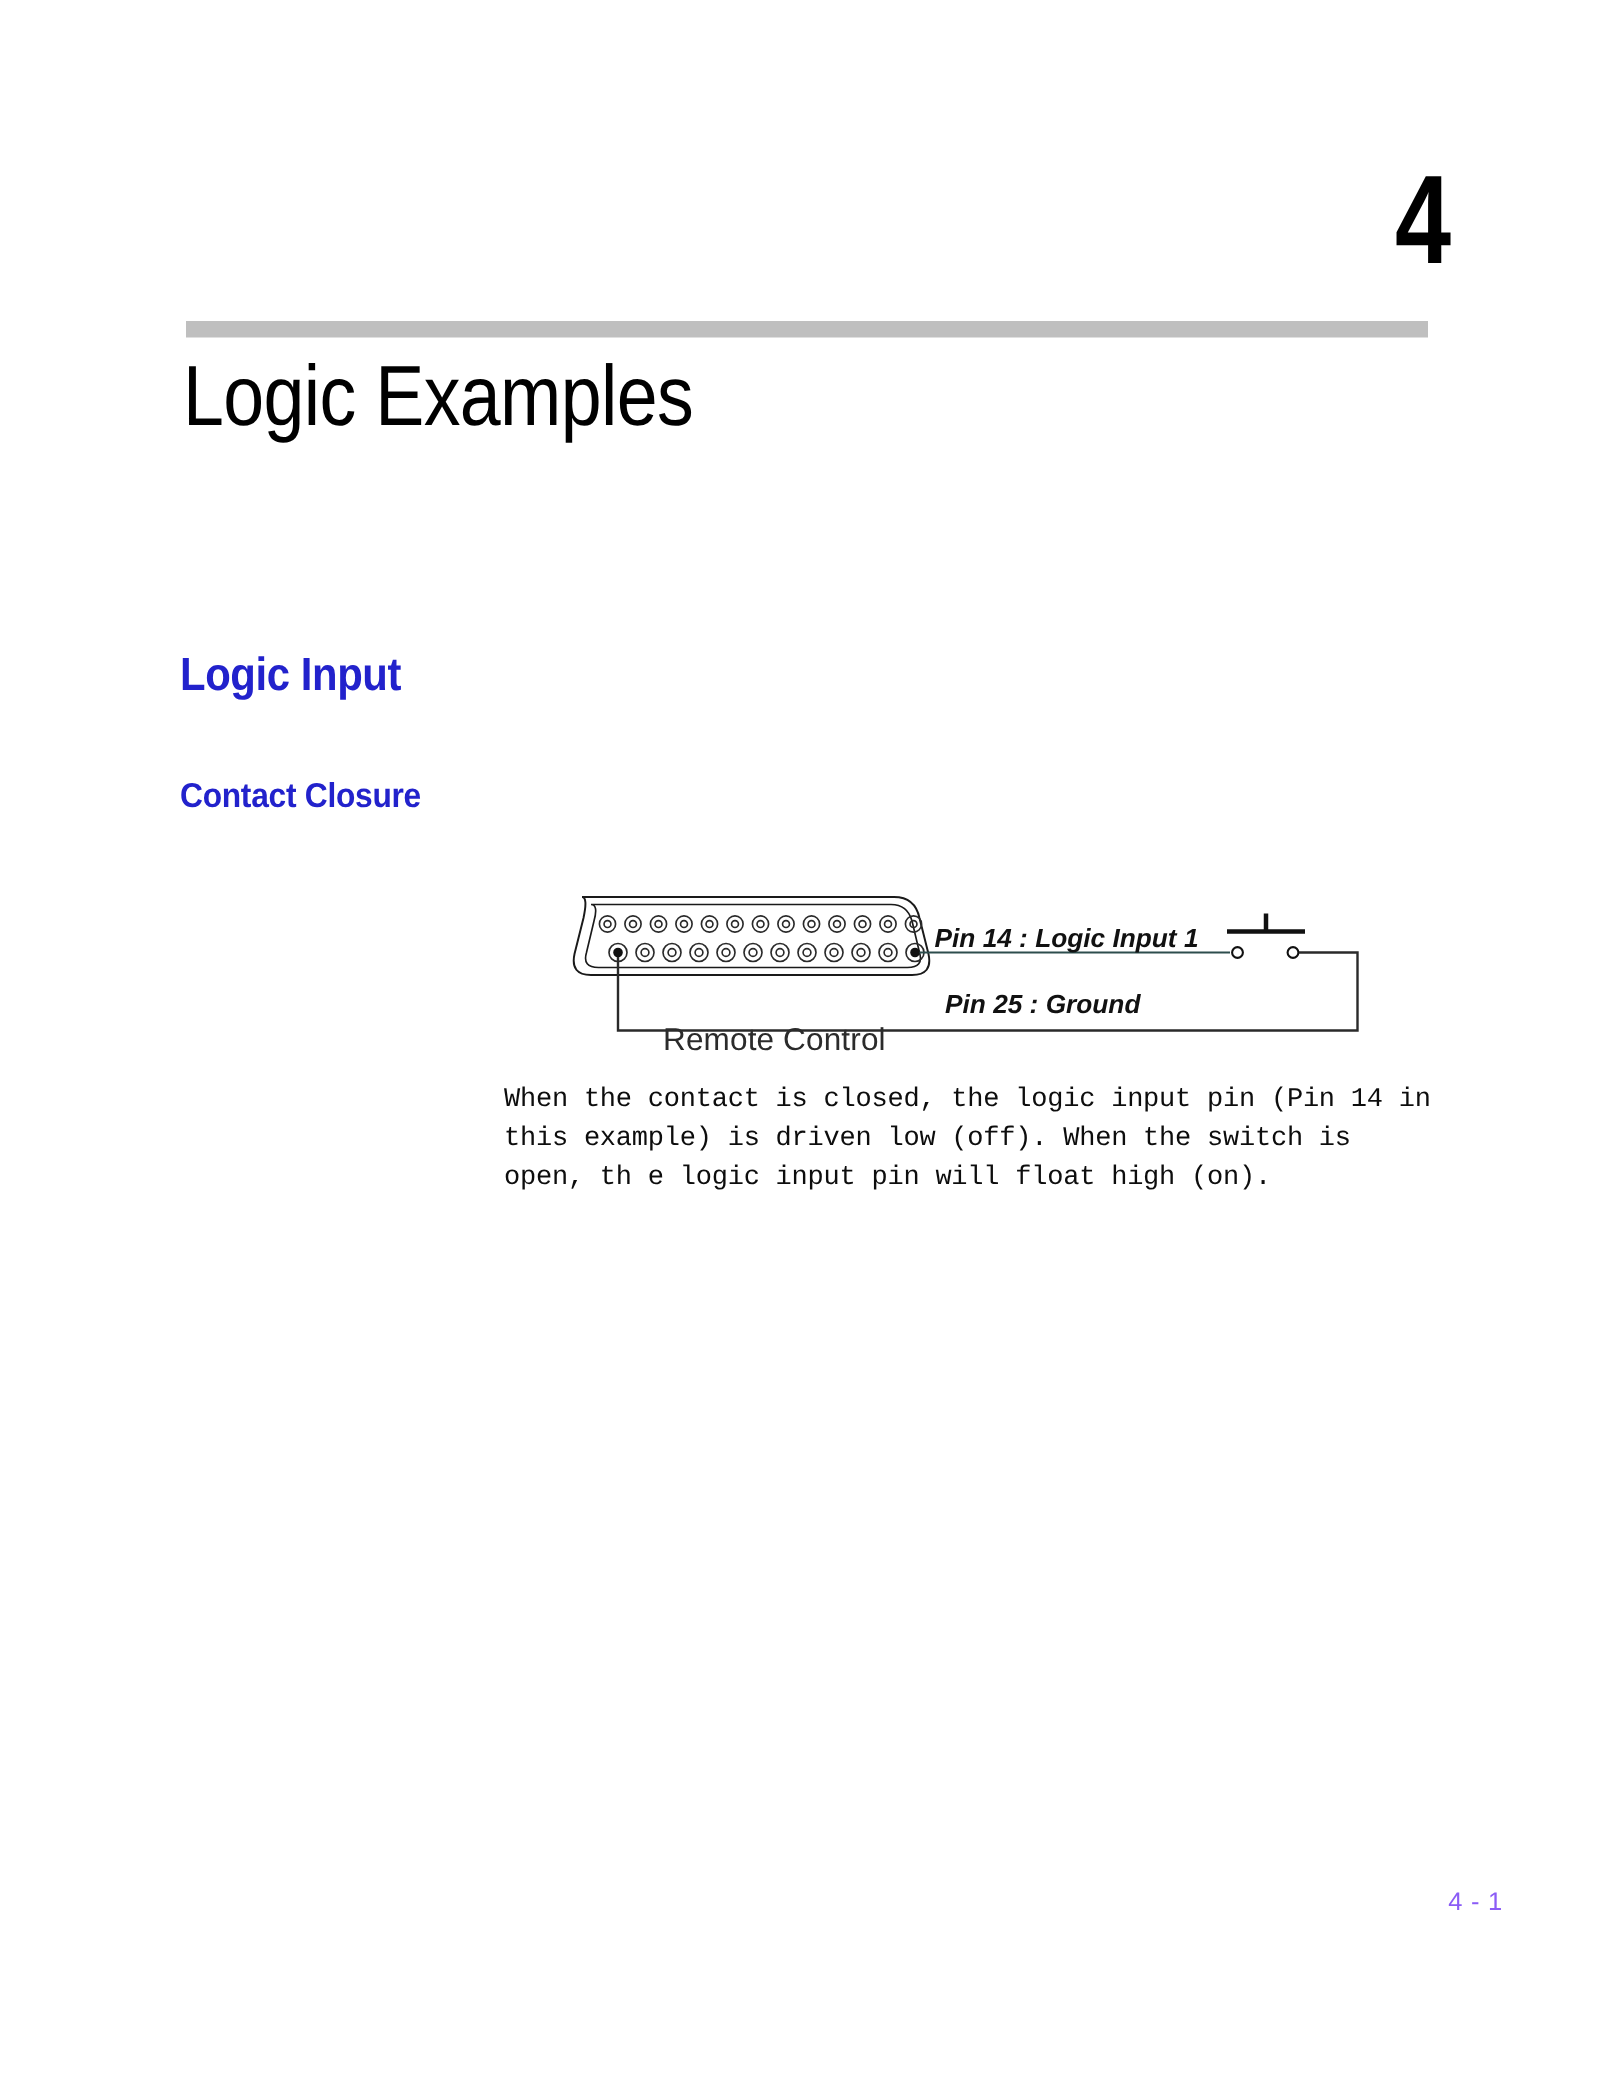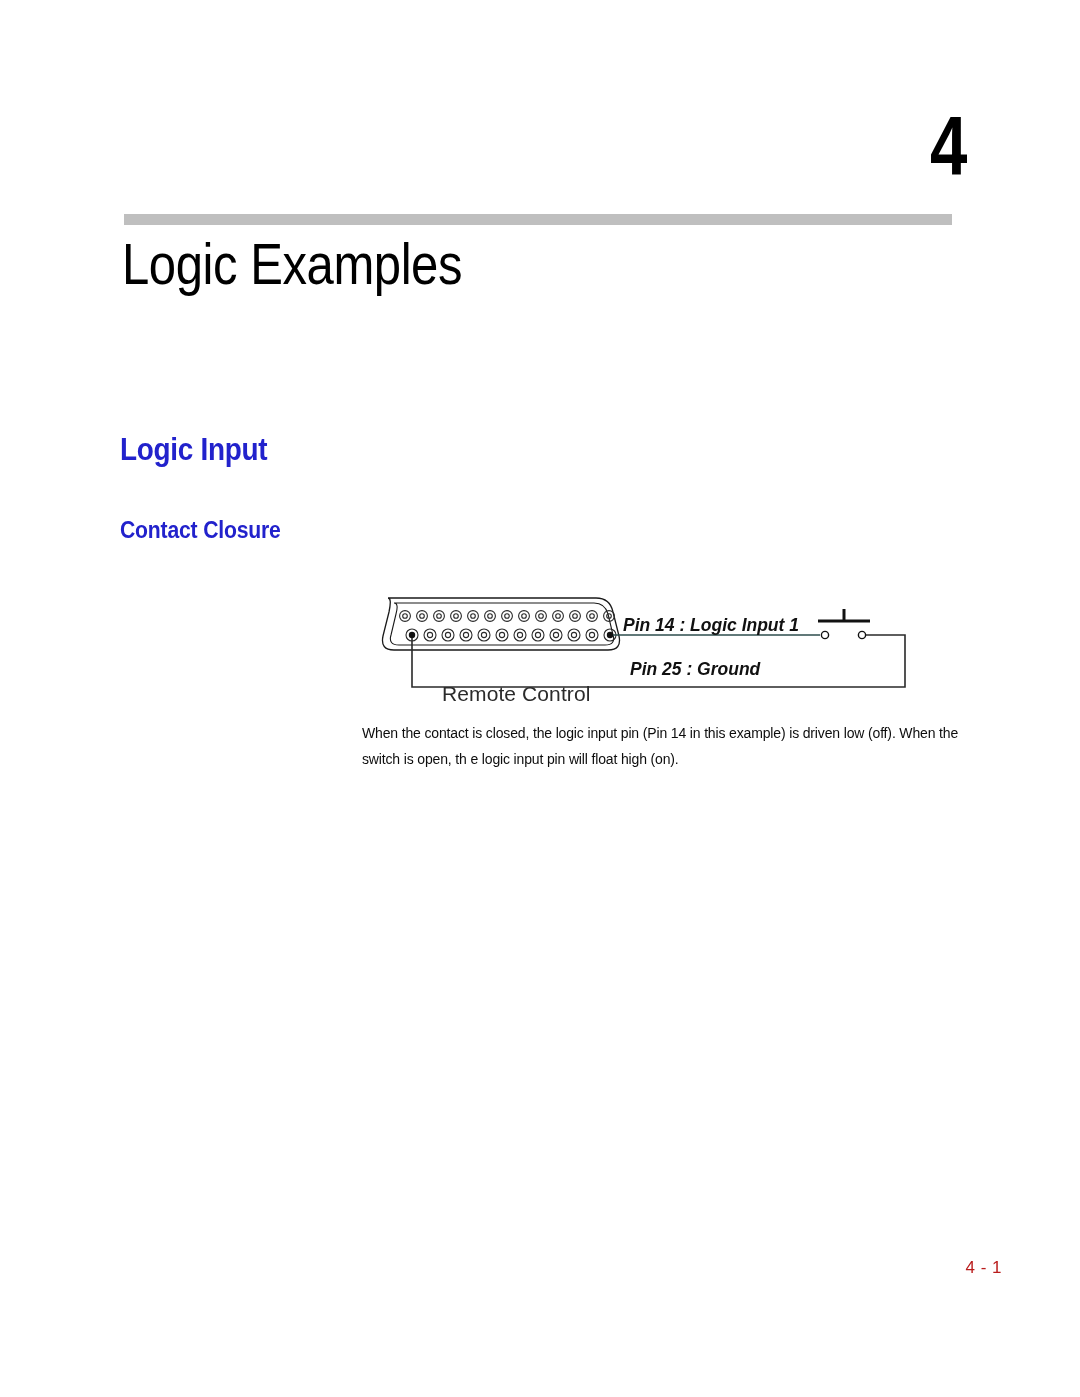--- a/index.html
+++ b/index.html
@@ -103,39 +103,39 @@
     font-size: 21px;
     color: #2b2b2b;
     letter-spacing: 0.1px;
     white-space: nowrap;
     text-align: center;
   }
 
   
   .body-para {
     position: absolute;
-    left: 362px;
+    left: 336px;
     width: 625px;
-    font-family: Liberation Sans, sans-serif;
-    font-size: 14px;
+    font-family: Liberation Mono, monospace;
+    font-size: 18px;
     line-height: 26px;
     color: #0d0d0d;
     letter-spacing: -0.15px;
   }
   .para-1 { top: 720px; }
   .para-2 { top: 777px; }
 
   
   .page-footer {
     position: absolute;
     right: 78px;
     top: 1258px;
     font-family: "Liberation Sans", sans-serif;
     font-size: 17px;
-    color: #b91c1c;
+    color: #8b5cf6;
     letter-spacing: 0.5px;
   }
 </style>
 </head>
 <body>
 
 <div id="page">
 
   <div class="chapter-number">4</div>
 

